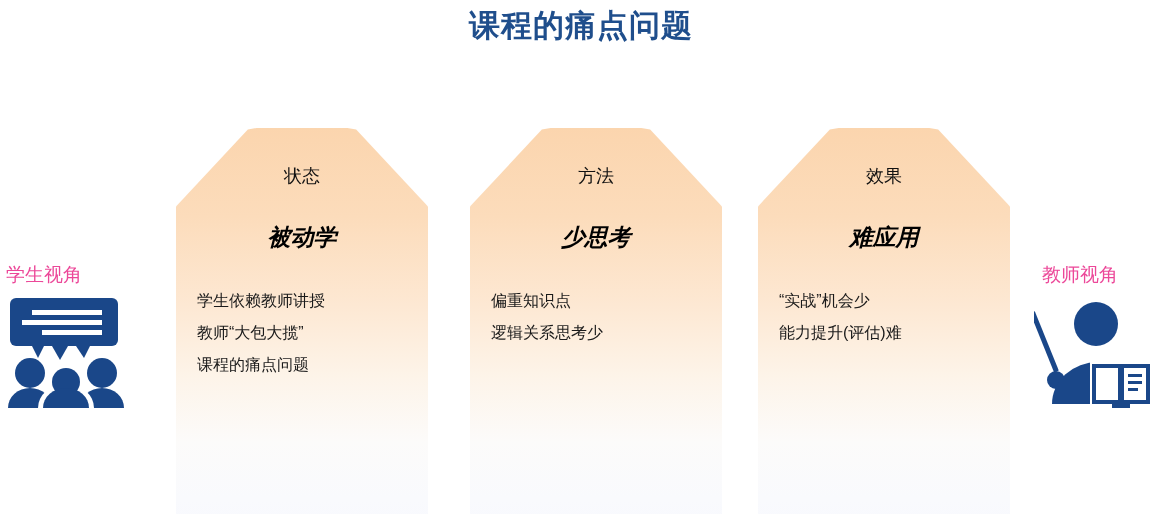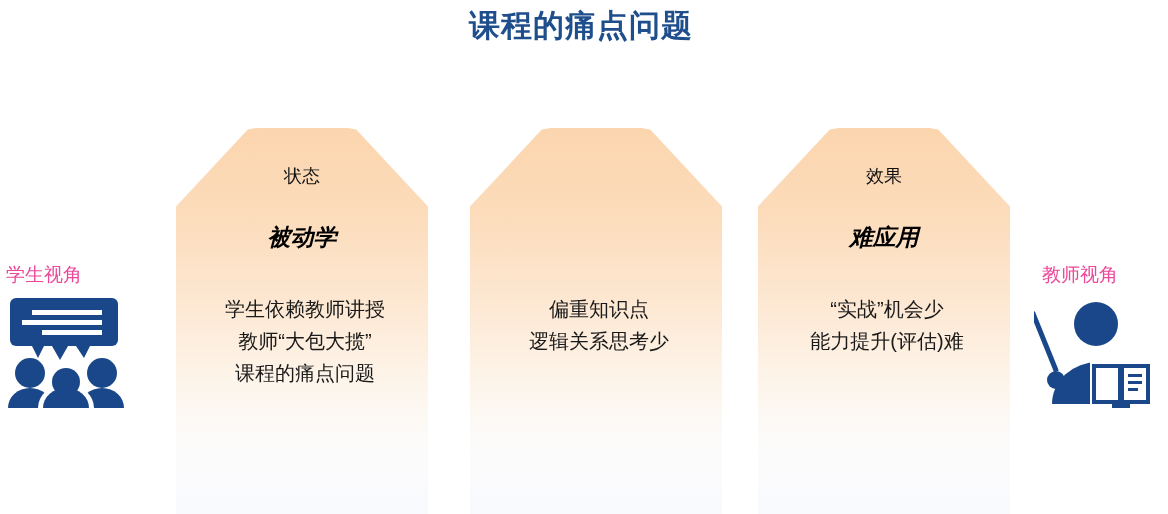--- a/index.html
+++ b/index.html
@@ -53,24 +53,23 @@
   .panel-title {
     position:absolute; left:0; top:94px; width:100%;
     text-align:center;
     font-size:23px; font-weight:bold; color:#000;
     line-height:30px;
     white-space:nowrap;
     font-style:italic;
   }
   .panel-body {
     position:absolute; left:21px; top:157px; width:216px;
-    text-align:center;
-    font-size:20px; color:#1a1a1a;
+    text-align:left;
+    font-size:16px; color:#1a1a1a;
     line-height:32px;
-    margin-top:8px;
   }
   .panel-body div { white-space:nowrap; }
 
   
   .side { position:absolute; width:140px; }
   #side-left  { left:6px;  top:262px; }
   #side-right { left:1034px; top:262px; }
 
   .side-label {
     font-size:19px; color:#ec4899; line-height:26px;
@@ -91,20 +90,22 @@
     <div class="panel-head">状态</div>
     <div class="panel-title">被动学</div>
     <div class="panel-body">
       <div>学生依赖教师讲授</div>
       <div>教师“大包大揽”</div>
       <div>课程的痛点问题</div>
     </div>
   </div>
 
   <div class="panel" id="panel-2">
+    <div class="panel-head">方法</div>
+    <div class="panel-title">少思考</div>
     <div class="panel-body">
       <div>偏重知识点</div>
       <div>逻辑关系思考少</div>
     </div>
   </div>
 
   <div class="panel" id="panel-3">
     <div class="panel-head">效果</div>
     <div class="panel-title">难应用</div>
     <div class="panel-body">

